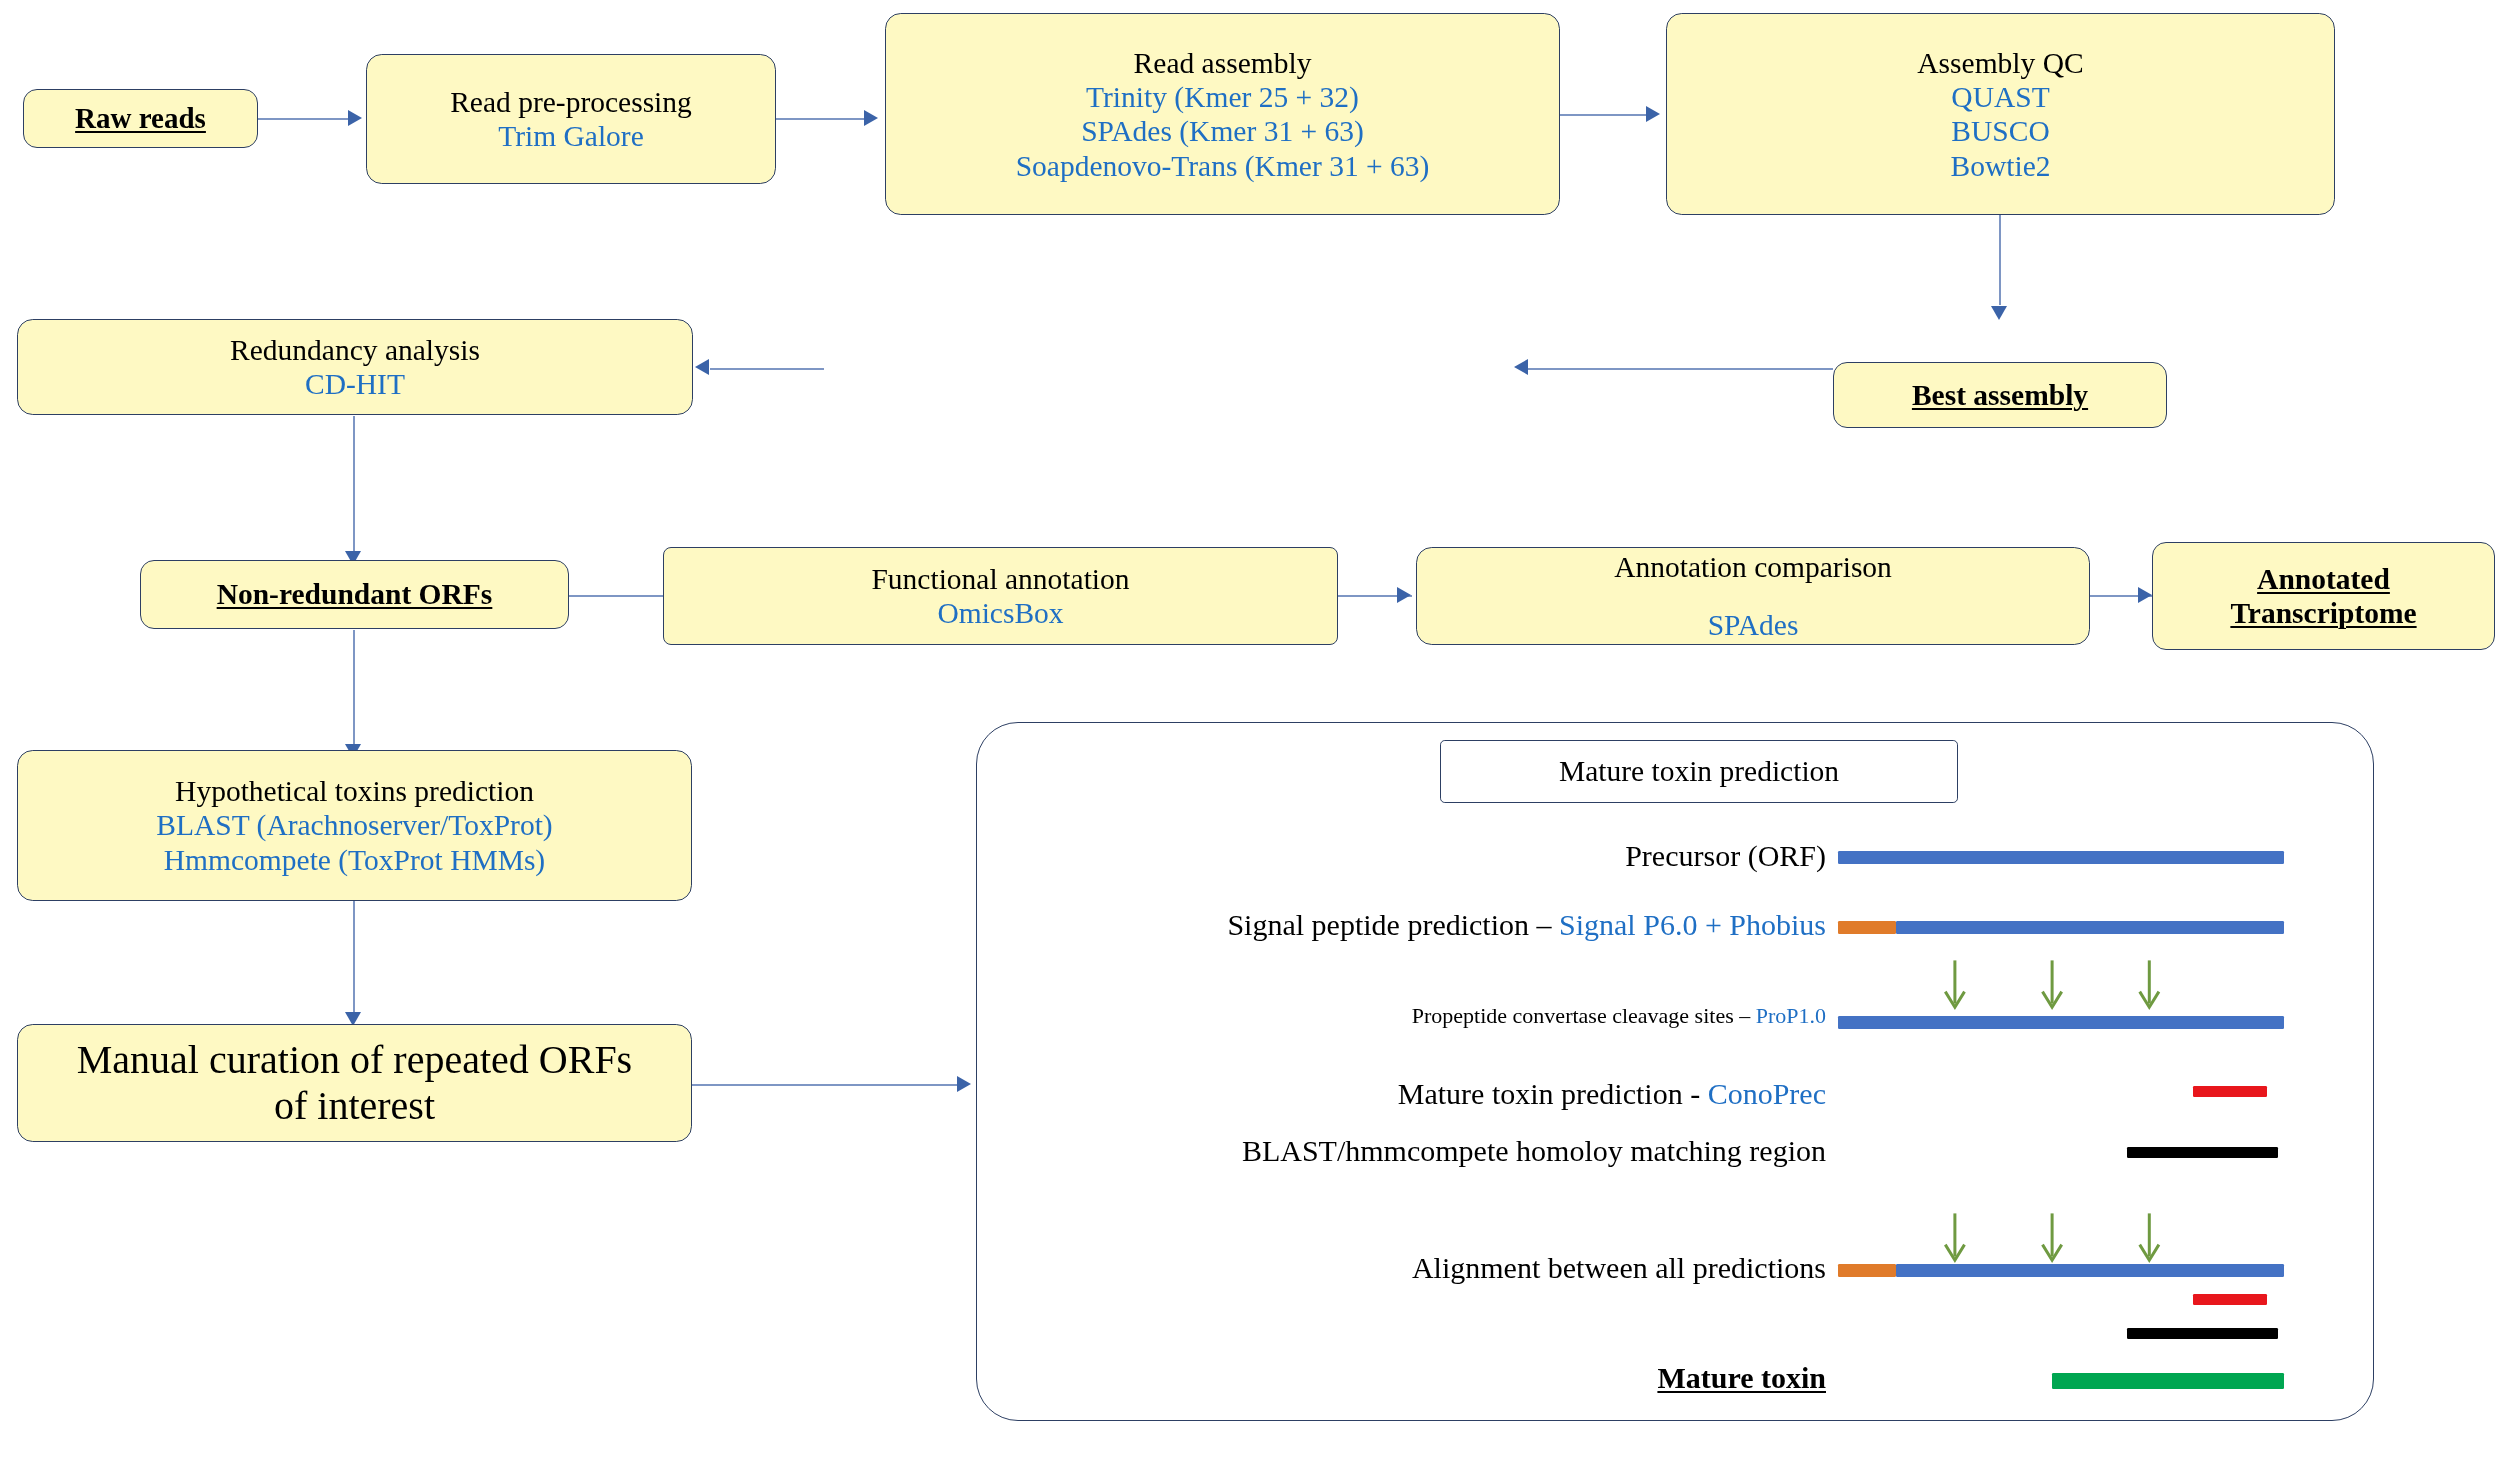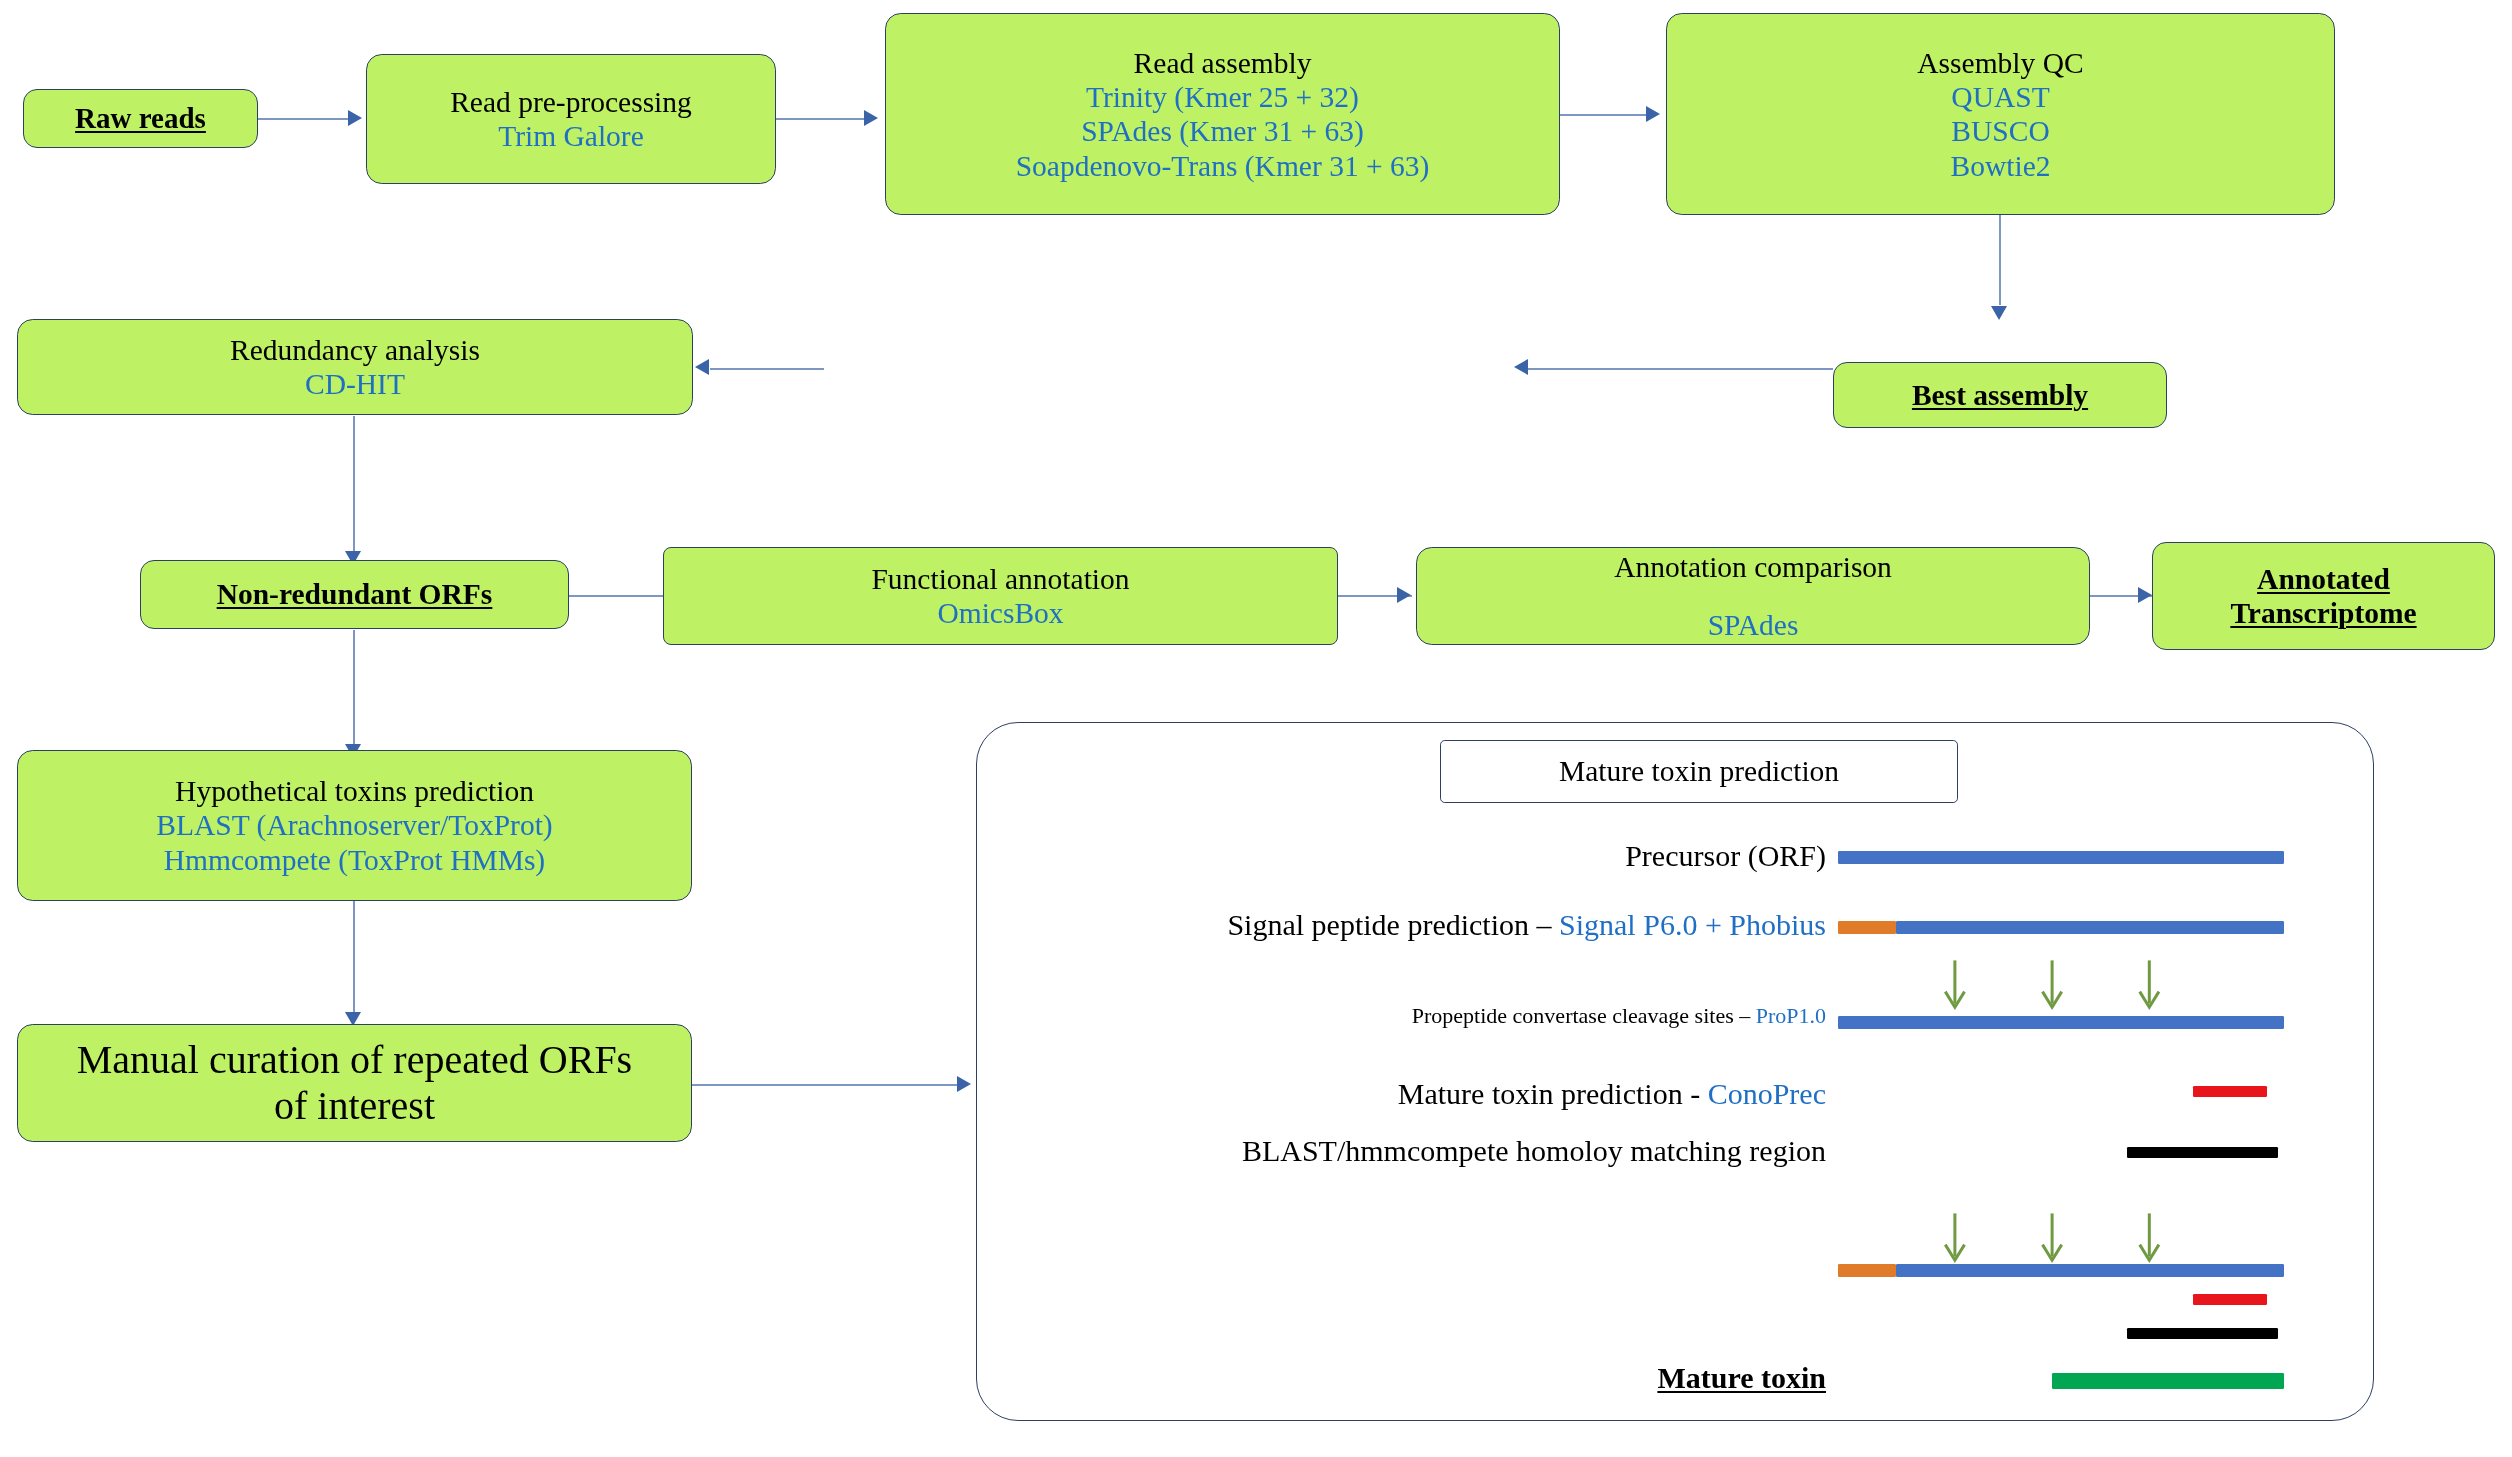--- a/index.html
+++ b/index.html
@@ -14,21 +14,21 @@
     height:1458px;
     background:#ffffff;
     overflow:hidden;
   }
   
   .box{
     position:absolute;
     box-sizing:border-box;
     border:1.8px solid #2d3f63;
     border-radius:15.7px;
-    background:#bef264;
+    background:#fef9c3;
     display:flex;
     flex-direction:column;
     align-items:center;
     justify-content:center;
     text-align:center;
     line-height:1.16;
     padding:3.6px 6px;
   }
   .box.sharp{border-radius:14px;}
   .line{display:block;white-space:nowrap;}
@@ -256,20 +256,23 @@
   <svg class="cleave-arrow" style="left:1940px; top:1211px;" width="253" height="54" viewBox="0 0 420 90">
     <g stroke="#6f9a41" stroke-width="5" fill="none">
       <line x1="24" y1="4" x2="24" y2="76"></line>
       <path d="M8 56 L24 82 L40 56"></path>
       <line x1="186" y1="4" x2="186" y2="76"></line>
       <path d="M170 56 L186 82 L202 56"></path>
       <line x1="348" y1="4" x2="348" y2="76"></line>
       <path d="M332 56 L348 82 L364 56"></path>
     </g>
   </svg>
+  <div class="row-label" style="left:1000px; top:1253px; width:826px; font-size:30px;">
+    <span class="l-black">Alignment between all predictions</span>
+  </div>
   <div class="bar" style="left:1838px; top:1264px; width:58px; height:13.3px; background:#e07b2a;"></div>
   <div class="bar" style="left:1896px; top:1264px; width:388px; height:13.3px; background:#4472c4;"></div>
   <div class="bar" style="left:2193px; top:1294px; width:74px; height:11.4px; background:#e8161c;"></div>
   <div class="bar" style="left:2127px; top:1328px; width:151px; height:11.4px; background:#000000;"></div>
 
   <div class="row-label" style="left:1000px; top:1363px; width:826px; font-size:30px;">
     <span class="l-bold-u">Mature toxin</span>
   </div>
   <div class="bar" style="left:2052px; top:1373px; width:232px; height:15.7px; background:#00a651;"></div>
 

